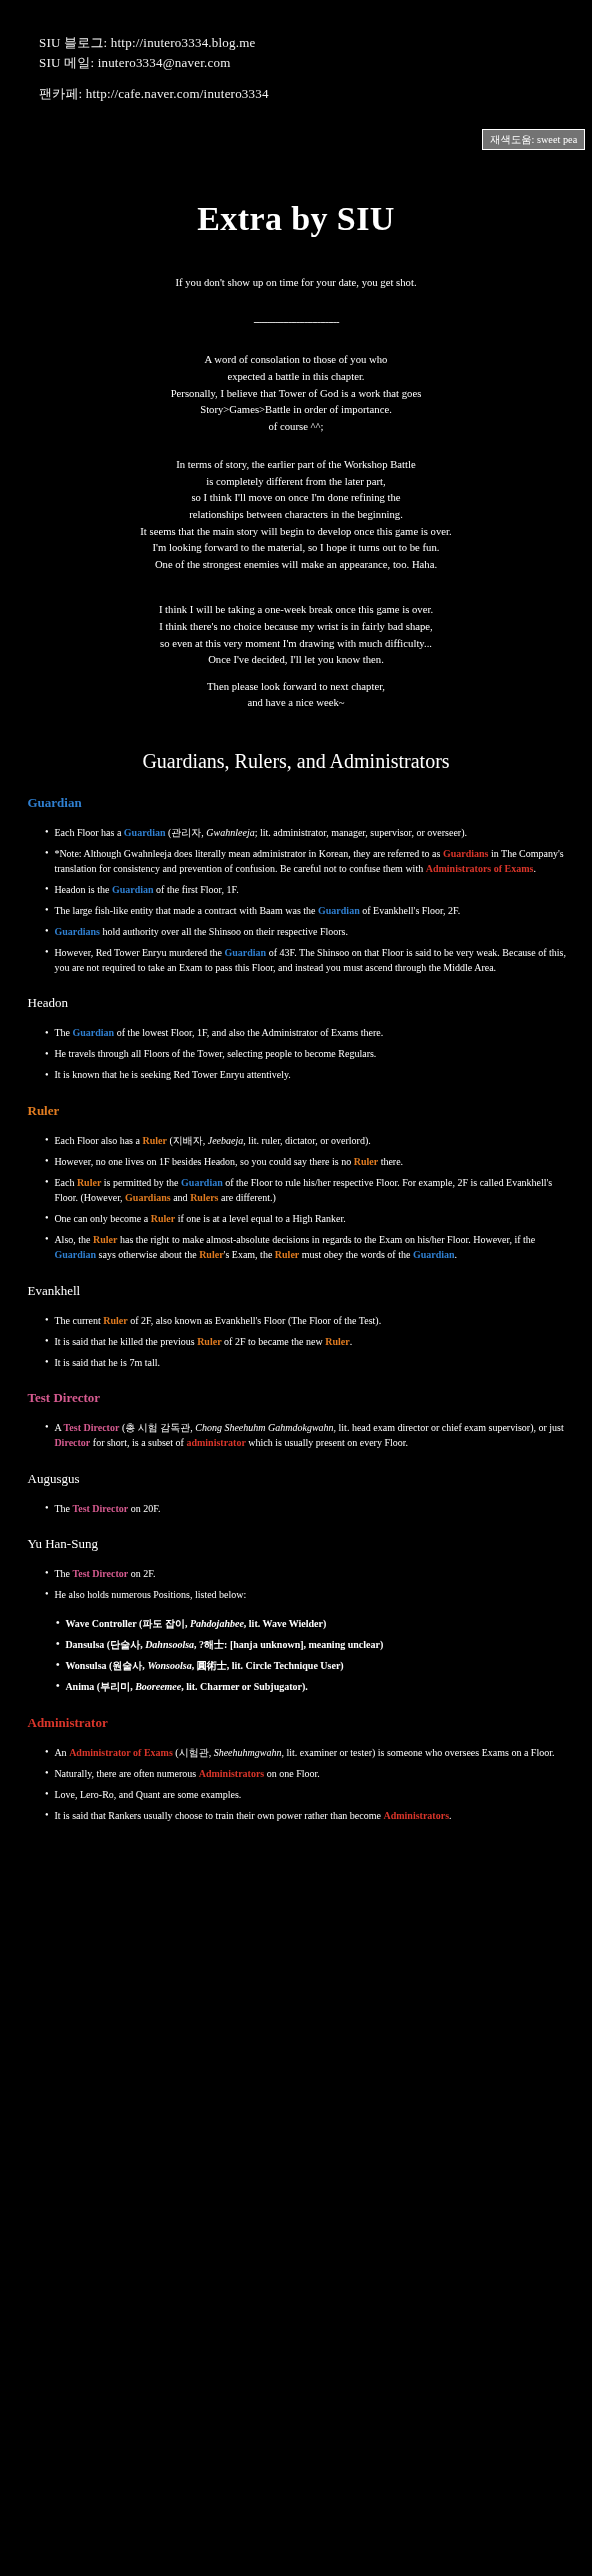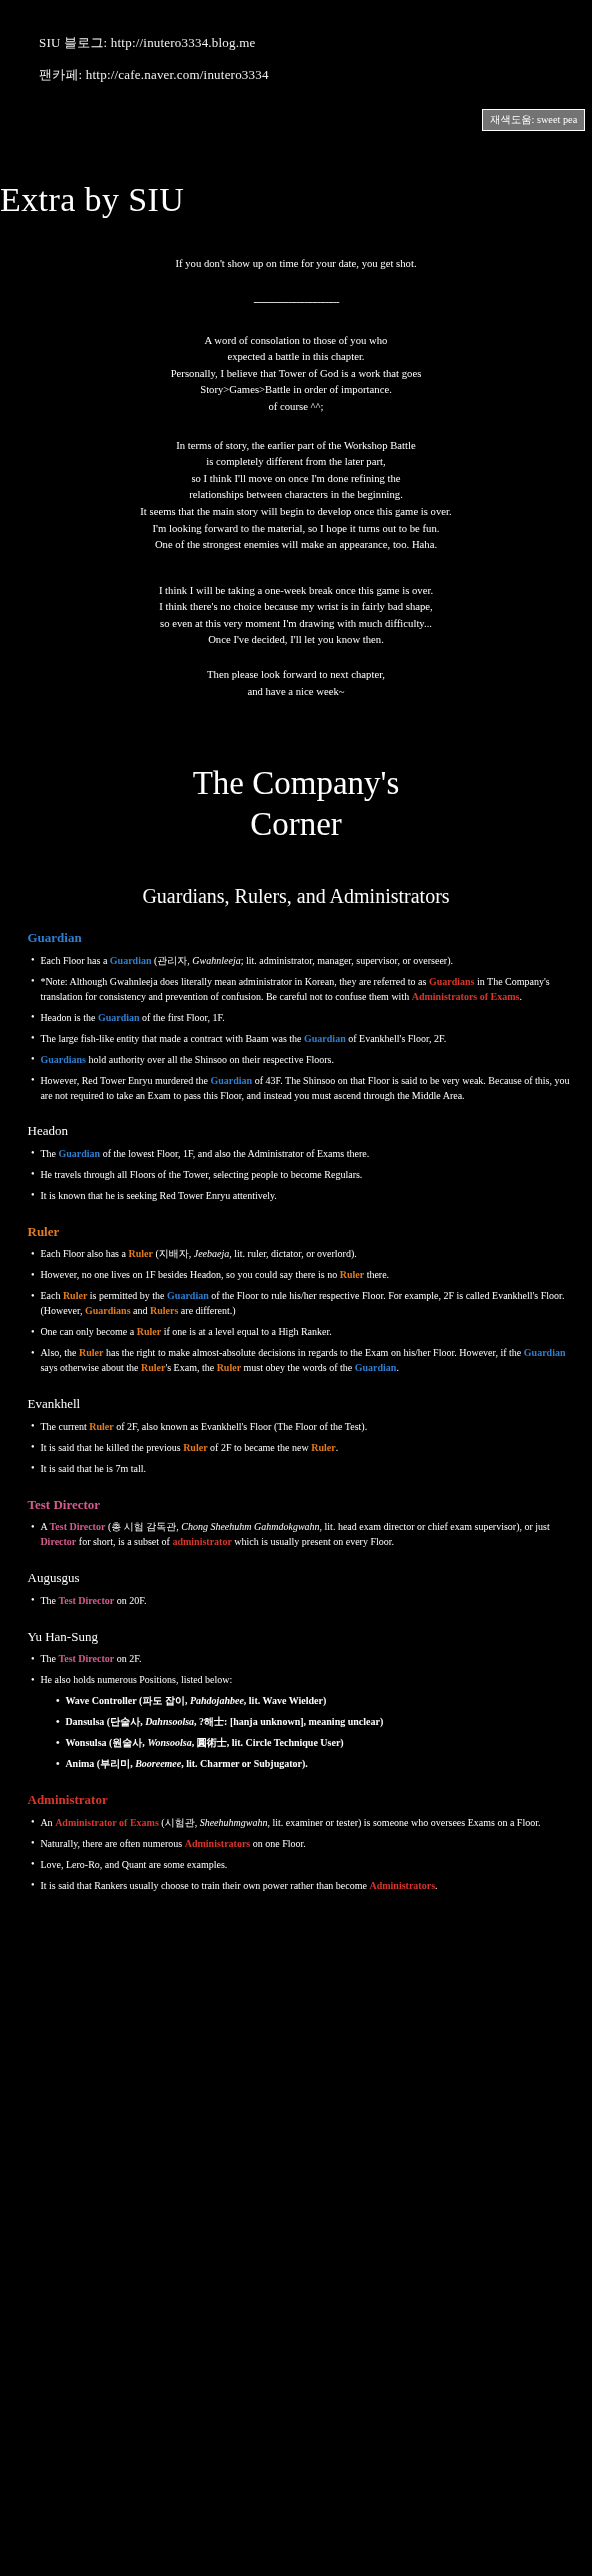--- a/index.html
+++ b/index.html
@@ -3,52 +3,53 @@
 <meta charset="utf-8">
 <style>
   html,body{margin:0;padding:0;background:#000;}
   body{width:592px;min-height:2576px;font-family:"Liberation Serif",serif;color:#fff;}
   .page{width:592px;min-height:2576px;position:relative;background:#000;}
   .hdr{padding:34px 0 0 0;}
   .hdr-line{font-size:13px;color:#f2f2f2;margin:0 0 1.7px 39px;letter-spacing:0.2px;}
   .hdr-gap{height:12px;}
   .boxwrap{display:flex;justify-content:flex-end;padding:24px 6.9px 0 0;}
   .cbox{border:0.9px solid #fff;padding:2.6px 6.9px;font-size:10.3px;color:#fff;background:#737373;}
-  .title-main{text-align:left;font-size:34px;margin:50px 0 0 0;font-weight:normal;letter-spacing:0.4px;}
+  .title-main{text-align:center;font-size:34px;margin:50px 0 0 0;font-weight:bold;letter-spacing:0.4px;}
   .center{text-align:center;}
   .ln{font-size:10.7px;line-height:1.55;text-align:center;color:#fff;}
   .blk{margin-top:22px;}
   .sep{font-size:10.7px;letter-spacing:-0.9px;}
   .bigtitle{text-align:center;font-size:33px;line-height:1.25;margin:64px 0 0 0;font-weight:normal;}
   .sec-h{text-align:center;font-size:20px;font-weight:normal;margin:39px 0 22px 0;}
   .content{padding:0 12px 34px 12px;}
   .sub{font-size:13px;margin:20.6px 0 6.9px 15.5px;font-weight:normal;}
   .sub.blue{color:#2f7fd0;font-weight:bold;}
   .sub.orange{color:#e07b20;font-weight:bold;}
   .sub.pink{color:#d55a8f;font-weight:bold;}
   .sub.red{color:#d9352a;font-weight:bold;}
-  ul{list-style:none;margin:0;padding:0;}
+  ul{list-style:none;margin:14px;padding:0;}
   li{font-size:10px;line-height:1.5;margin:0 0 6px 19px;position:relative;padding-left:9.4px;color:#fff;}
   li:before{content:"\2022";position:absolute;left:0;top:-0.9px;color:#fff;font-size:10.3px;}
   .plain{font-size:10px;line-height:1.5;margin:0 0 6px 28px;color:#fff;}
   .sublist{margin-left:22px;}
   .sublist li{margin-left:22px;font-weight:bold;}
   .blue{color:#2f7fd0;}
   .orange{color:#e07b20;}
   .pink{color:#d55a8f;}
   .red{color:#d9352a;}
   i{font-style:italic;}
 </style>
 </head>
 <body>
 
 <div class="page">
 
   <div class="hdr">
     <div class="hdr-line">SIU 블로그: http://inutero3334.blog.me</div>
+    <div class="hdr-line">SIU 메일: inutero3334@naver.com</div>
     <div class="hdr-gap"></div>
     <div class="hdr-line">팬카페: http://cafe.naver.com/inutero3334</div>
   </div>
 
   <div class="boxwrap">
     <div class="cbox">재색도움: sweet pea</div>
   </div>
 
   <h1 class="title-main">Extra by SIU</h1>
 
@@ -75,29 +76,25 @@
     <div class="ln">One of the strongest enemies will make an appearance, too. Haha.</div>
   </div>
 
   <div class="center" style="margin-top:29px;">
     <div class="ln">I think I will be taking a  one-week break once this game is over.</div>
     <div class="ln">I think there's no choice because my wrist is in fairly bad shape,</div>
     <div class="ln">so even at this very moment I'm drawing with much difficulty...</div>
     <div class="ln">Once I've decided, I'll let you know then.</div>
   </div>
 
-  <div class="center" style="margin-top:18px;">
+  <div class="center" style="margin-top:10px;">
     <div class="ln">Then please look forward to next chapter,</div>
     <div class="ln">and have a nice week~</div>
   </div>
 
-  <h1 class="bigtitle">
-    <span>The Company's</span><br>
-    <span>Corner</span>
-  </h1>
 
   <h2 class="sec-h">Guardians, Rulers, and Administrators</h2>
 
   <div class="content" id="groups">
       <div class="sub blue">Guardian</div>
       <ul>
         <li>Each Floor has a <b class="blue">Guardian</b> (관리자, <i>Gwahnleeja</i>; lit. administrator, manager, supervisor, or overseer).</li>
         <li>*Note: Although Gwahnleeja does literally mean administrator in Korean, they are referred to as <b class="red">Guardians</b> in The Company's translation for consistency and prevention of confusion. Be careful not to confuse them with <b class="red">Administrators of Exams</b>.</li>
         <li>Headon is the <b class="blue">Guardian</b> of the first Floor, 1F.</li>
         <li>The large fish-like entity that made a contract with Baam was the <b class="blue">Guardian</b> of Evankhell's Floor, 2F.</li>

